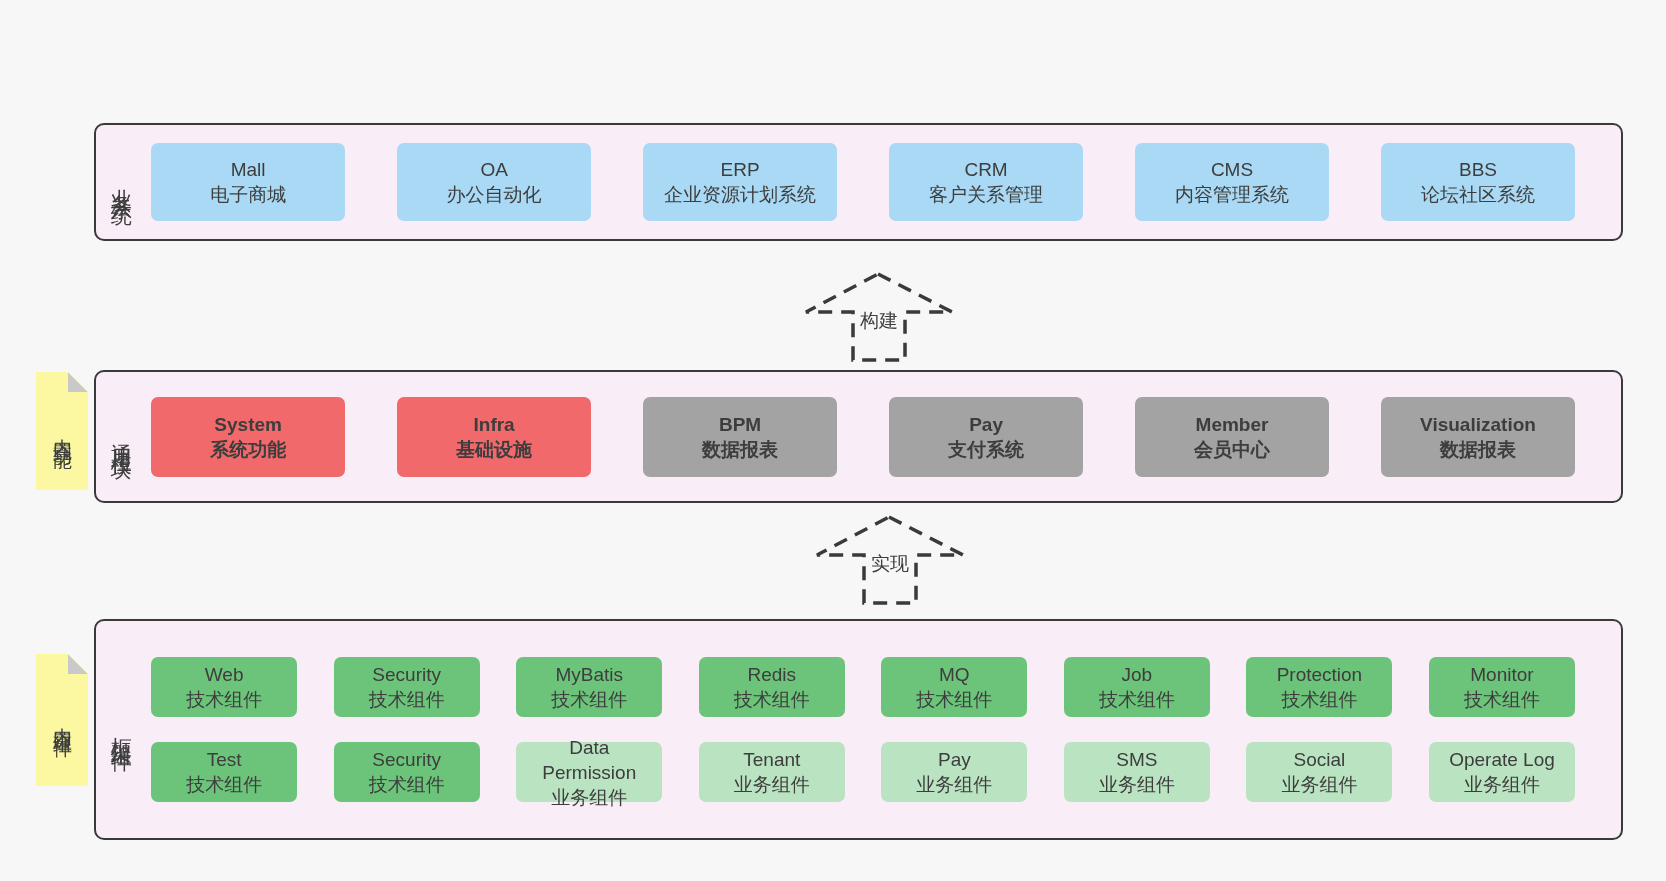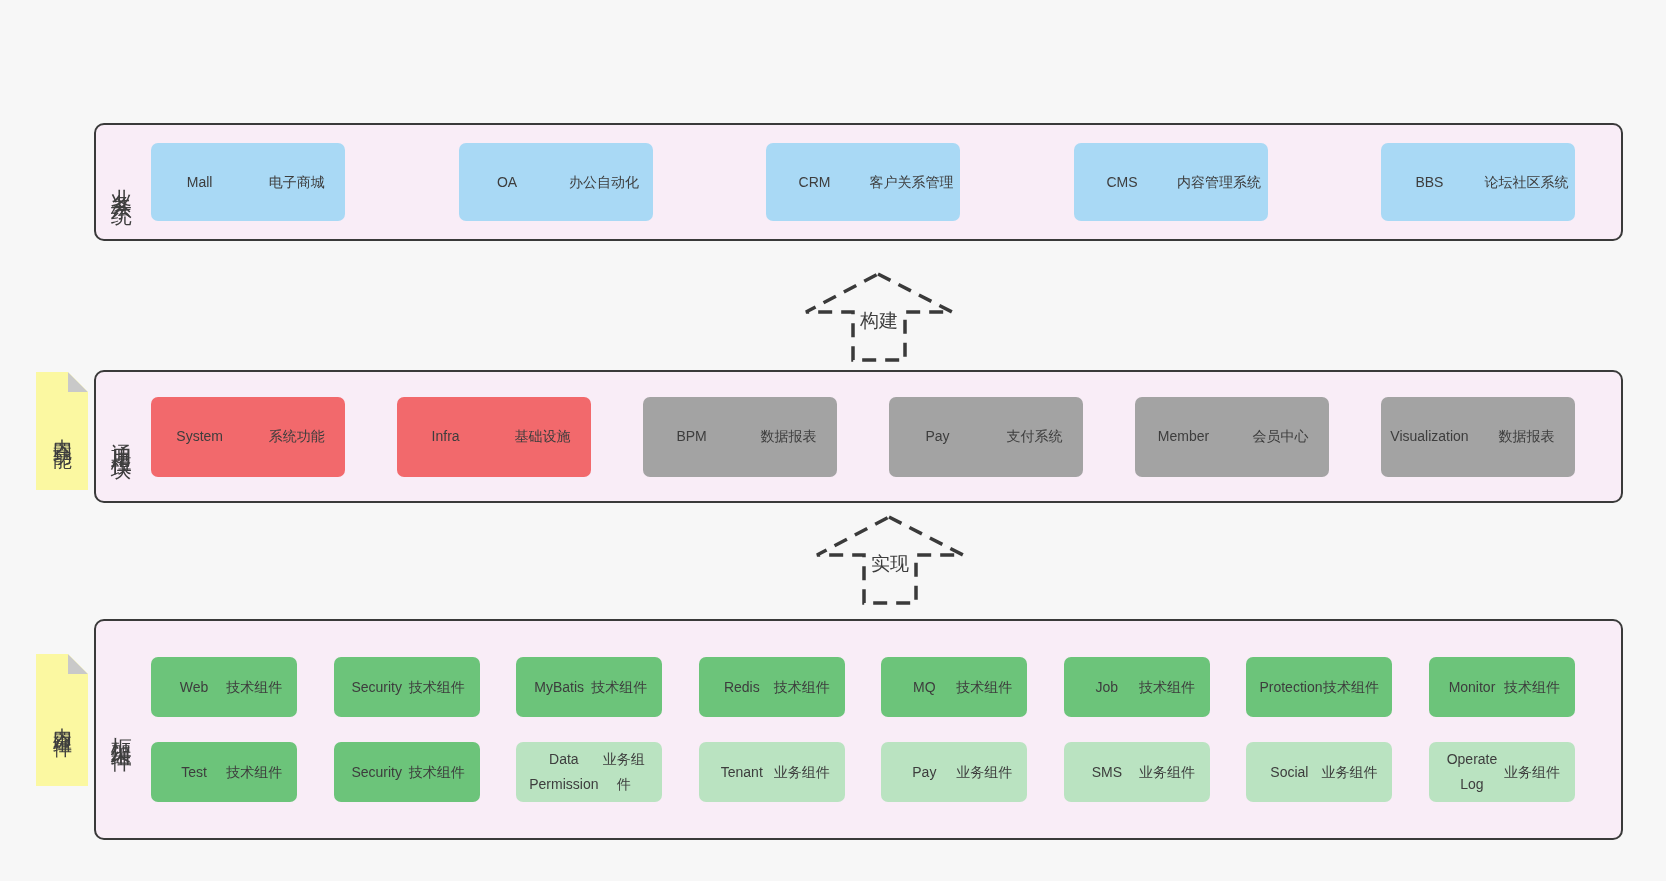--- a/index.html
+++ b/index.html
@@ -37,27 +37,27 @@
   }
   .band-cols{
     flex:1;display:flex;flex-direction:column;justify-content:center;gap:25px;
     margin:0 46px 0 18px;
   }
   .band-cols .band-boxes{flex:none;margin:0;}
 
   
   .box{
     border-radius:7px;
-    display:flex;justify-content:center;align-items:center;
+    display:flex;flex-direction:column;justify-content:center;align-items:center;
     text-align:center;
-    font-size:14px;line-height:25px;
+    font-size:19px;line-height:25px;
     box-sizing:border-box;
   }
   .box-6{width:194px;height:78px;}
-  .band-mid .box-6{height:80px;}
+  .band-mid .box-6{height:80px;font-weight:bold;}
   .box-8{width:146px;height:60px;padding:0 13px;}
   .blue{background:#a9d9f5;}
   .red{background:#f2696c;}
   .pink{background:#a3a3a3;}
   .green{background:#6cc47a;}
   .green-light{background:#bae3c1;}
   .box-title,.box-sub{width:100%;}
 
   
   .sticky{
@@ -95,20 +95,24 @@
   <section class="band band-top">
     <div class="band-label">业务系统</div>
     <div class="band-boxes">
       <div class="box box-6 blue">
         <div class="box-title">Mall</div>
         <div class="box-sub">电子商城</div>
       </div>
       <div class="box box-6 blue">
         <div class="box-title">OA</div>
         <div class="box-sub">办公自动化</div>
+      </div>
+      <div class="box box-6 blue">
+        <div class="box-title">ERP</div>
+        <div class="box-sub">企业资源计划系统</div>
       </div>
       <div class="box box-6 blue">
         <div class="box-title">CRM</div>
         <div class="box-sub">客户关系管理</div>
       </div>
       <div class="box box-6 blue">
         <div class="box-title">CMS</div>
         <div class="box-sub">内容管理系统</div>
       </div>
       <div class="box box-6 blue">

